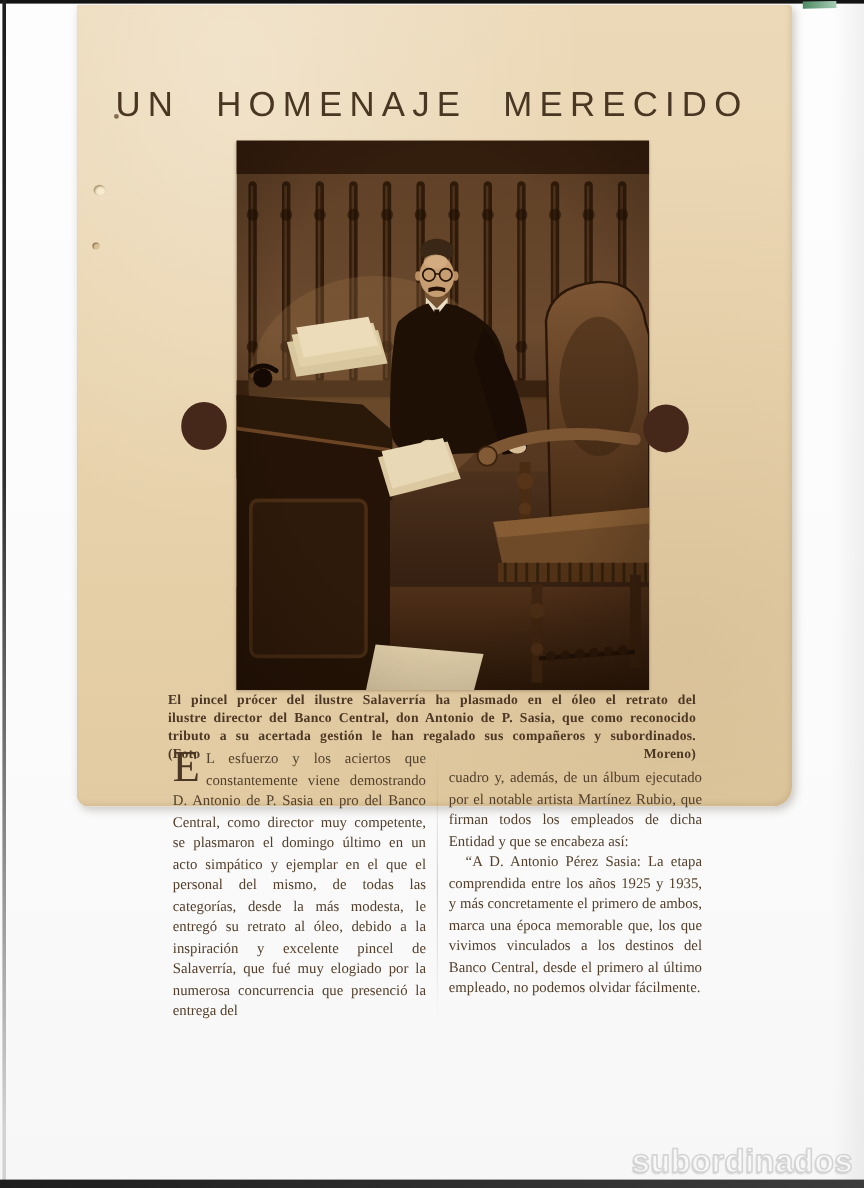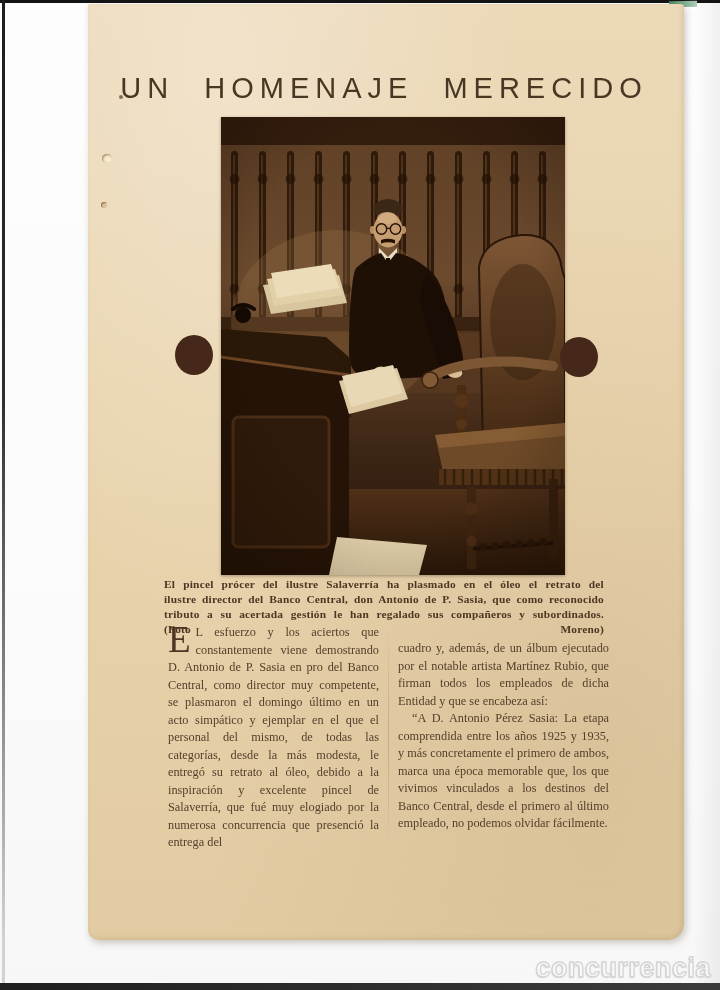--- a/index.html
+++ b/index.html
@@ -21,21 +21,21 @@
   .edge-left{position:absolute;left:2px;top:0;width:3px;height:990px;
     background:linear-gradient(180deg,#1d1d1d 0%,#2e2e2e 40%,#8d8d8d 72%,#d2d2d2 95%);}
   .edge-bottom{position:absolute;left:0;bottom:0;width:720px;height:7px;
     background:linear-gradient(90deg,#1e1e1e 0%,#2f2f2f 55%,#3c3c3c 100%);}
   .corner-green{position:absolute;left:669px;top:1px;width:28px;height:6px;
     background:linear-gradient(90deg,#4e8a63,#a9cdb6);transform:rotate(-1deg);}
   .right-shade{position:absolute;right:0;top:0;width:26px;height:990px;
     background:linear-gradient(90deg,rgba(0,0,0,0) 0%,rgba(0,0,0,0.05) 100%);}
 
   
-  .page{position:absolute;left:88px;top:4px;width:596px;height:936px;
+  .page{position:absolute;left:64px;top:4px;width:596px;height:668px;
     background:
       radial-gradient(ellipse at 22% 8%, rgba(255,255,255,0.28), transparent 45%),
       radial-gradient(ellipse at 85% 80%, rgba(140,105,60,0.12), transparent 55%),
       linear-gradient(180deg,#ecd9b8 0%, var(--paper-cream) 45%, #e2cba2 100%);
     border-radius:2px 3px 16px 10px;
     box-shadow:2px 3px 7px rgba(60,50,30,0.25), inset -2px -2px 4px rgba(150,115,70,0.18);}
 
   .punch-hole-top{position:absolute;left:14px;top:150px;width:10px;height:9px;border-radius:50%;
     background:#f8eccf;box-shadow:inset 1px 1px 2px rgba(120,90,50,0.7);}
   .punch-hole-bottom{position:absolute;left:13px;top:198px;width:6px;height:6px;border-radius:50%;
@@ -274,16 +274,16 @@
       </div>
       <div class="column-crease"></div>
       <div class="col">
         <p class="p-gap">cuadro y, además, de un álbum ejecutado por el notable artista Martínez Rubio, que firman todos los empleados de dicha Entidad y que se encabeza así:</p>
         <p class="indent">“A D. Antonio Pérez Sasia: La etapa comprendida entre los años 1925 y 1935, y más concretamente el primero de ambos, marca una época memorable que, los que vivimos vinculados a los destinos del Banco Central, desde el primero al último empleado, no podemos olvidar fácilmente.</p>
       </div>
     </div>
 
   </div>
 
-  <div class="watermark">concurrencia</div>
+  <div class="watermark">subordinados</div>
 
   <div class="edge-bottom"></div>
 </div>
 
 </body></html>

